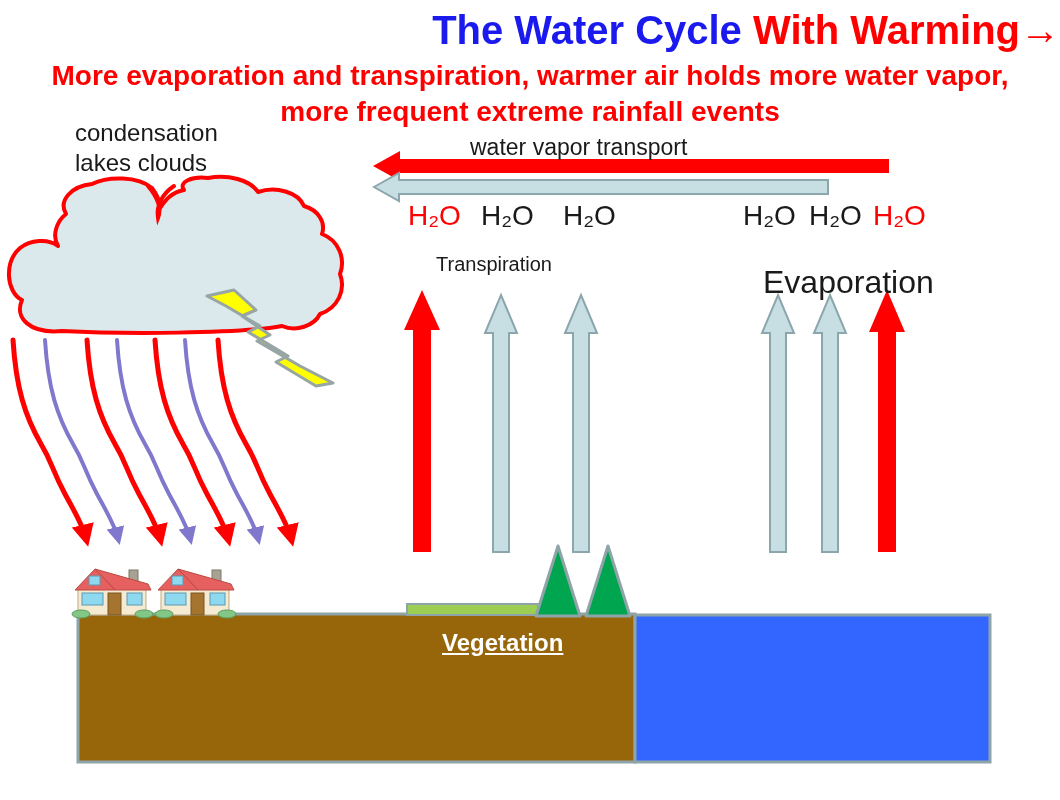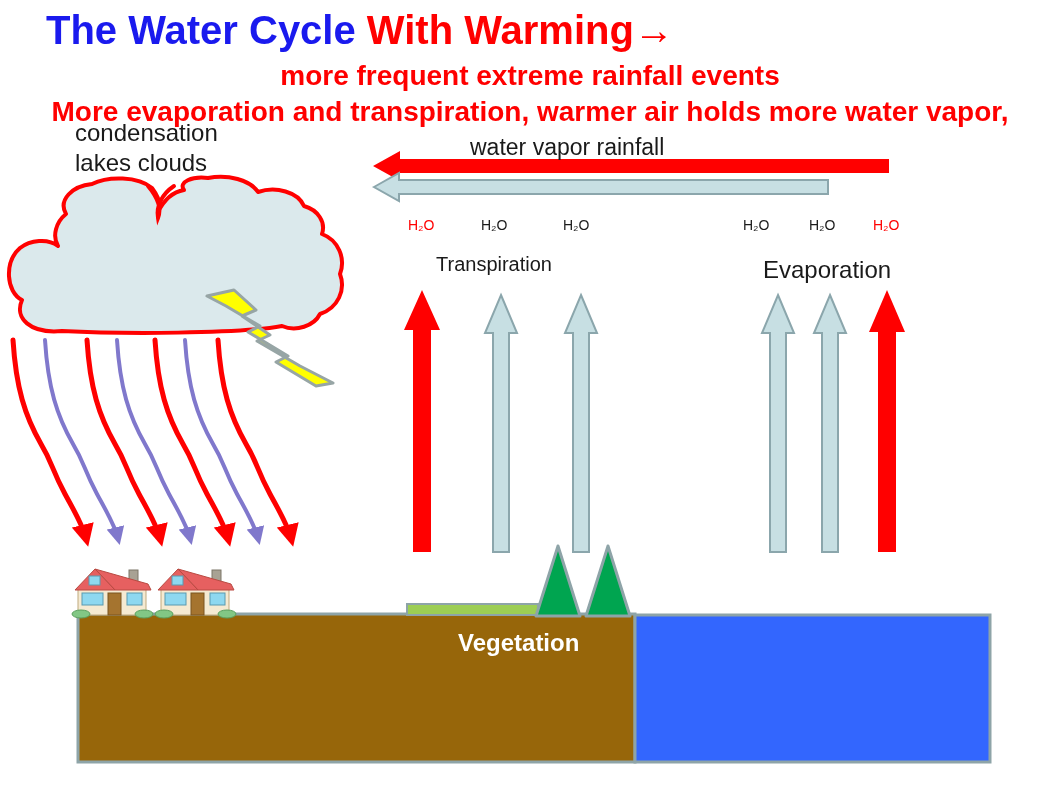--- a/index.html
+++ b/index.html
@@ -2,39 +2,39 @@
 <html><head>
 <meta charset="utf-8">
 <style>
   html,body { margin:0; padding:0; background:#fff; }
   .canvas {
     position:relative; width:1060px; height:800px; background:#ffffff;
     overflow:hidden; font-family:"Liberation Sans","DejaVu Sans",sans-serif;
   }
   .title {
     position:absolute; top:8px; left:0; width:1060px; box-sizing:border-box;
-    padding-left:46px; text-align:left; font-size:40px; font-weight:bold;
+    padding-left:46px; text-align:right; font-size:40px; font-weight:bold;
     letter-spacing:0px; white-space:nowrap;
   }
   .title .blue { color:#1a1aee; }
   .title .red  { color:#ff0000; }
   .subtitle {
     position:absolute; top:58px; left:0; width:1060px; text-align:center;
     color:#ff0000; font-size:28px; font-weight:bold; line-height:36px;
   }
   .lbl { position:absolute; color:#1a1a1a; }
   .condensation { left:75px; top:118px; font-size:24px; line-height:30px; }
   .wvt { left:470px; top:134px; font-size:23px; }
   .transpiration { left:436px; top:253px; font-size:20px; }
-  .evaporation { left:763px; top:256px; font-size:24px; }
-  .h2o { position:absolute; top:200px; font-size:14px; color:#1a1a1a;margin-top:17px; }
+  .evaporation { left:763px; top:264px; font-size:32px; }
+  .h2o { position:absolute; top:200px; font-size:28px; color:#1a1a1a; }
   .ground-lbl {
     position:absolute; color:#ffffff; font-weight:bold; font-size:24px;
   }
-  .veg { left:458px; top:629px; }
+  .veg { left:442px; top:629px;text-decoration:underline; }
   .ocean { left:651px; top:655px; }
   svg.art { position:absolute; left:0; top:0; }
 </style>
 </head>
 <body>
 
 <div class="canvas">
 
   <svg class="art" width="1060" height="800" viewBox="0 0 1060 800">
     <defs>
@@ -116,30 +116,30 @@
       <rect x="33" y="26" width="13" height="22" fill="#a5742f" stroke="#7a5520"></rect>
       <rect x="52" y="26" width="15" height="12" fill="#8ed8f0" stroke="#5b9ab0"></rect>
       <ellipse cx="6" cy="47" rx="9" ry="4" fill="#82c785" stroke="#5aa05e"></ellipse>
       <ellipse cx="69" cy="47" rx="9" ry="4" fill="#82c785" stroke="#5aa05e"></ellipse>
     </g>
   </svg>
 
   <div class="title"><span class="blue">The Water Cycle </span><span class="red">With Warming→</span></div>
 
   <div class="subtitle">
+    <div>More evaporation and transpiration, warmer air holds more water vapor,</div>
     <div>more frequent extreme rainfall events</div>
-    <div>More evaporation and transpiration, warmer air holds more water vapor,</div>
   </div>
 
   <div class="lbl condensation">
     <div>condensation</div>
     <div>lakes clouds</div>
   </div>
 
-  <div class="lbl wvt">water vapor rainfall</div>
+  <div class="lbl wvt">water vapor transport</div>
 
   <span class="h2o" style="left: 408px; color: rgb(255, 0, 0);">H₂O</span>
   <span class="h2o" style="left: 481px; color: rgb(26, 26, 26);">H₂O</span>
   <span class="h2o" style="left: 563px; color: rgb(26, 26, 26);">H₂O</span>
   <span class="h2o" style="left: 743px; color: rgb(26, 26, 26);">H₂O</span>
   <span class="h2o" style="left: 809px; color: rgb(26, 26, 26);">H₂O</span>
   <span class="h2o" style="left: 873px; color: rgb(255, 0, 0);">H₂O</span>
 
   <div class="lbl transpiration">Transpiration</div>
   <div class="lbl evaporation">Evaporation</div>

